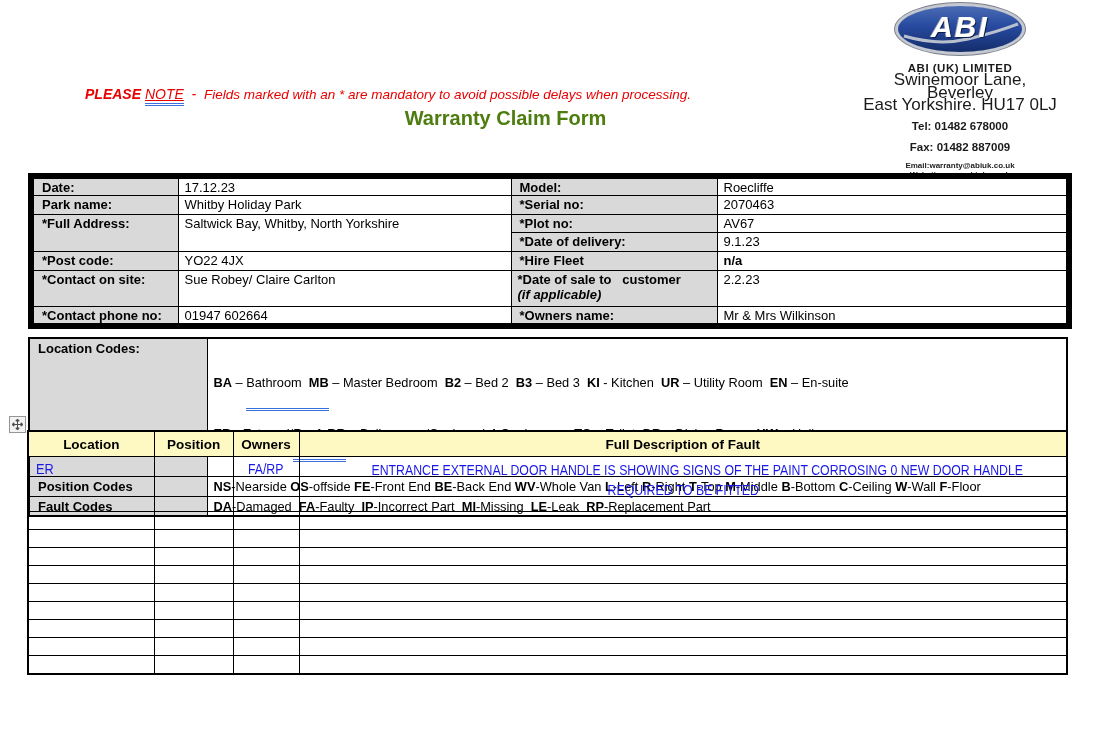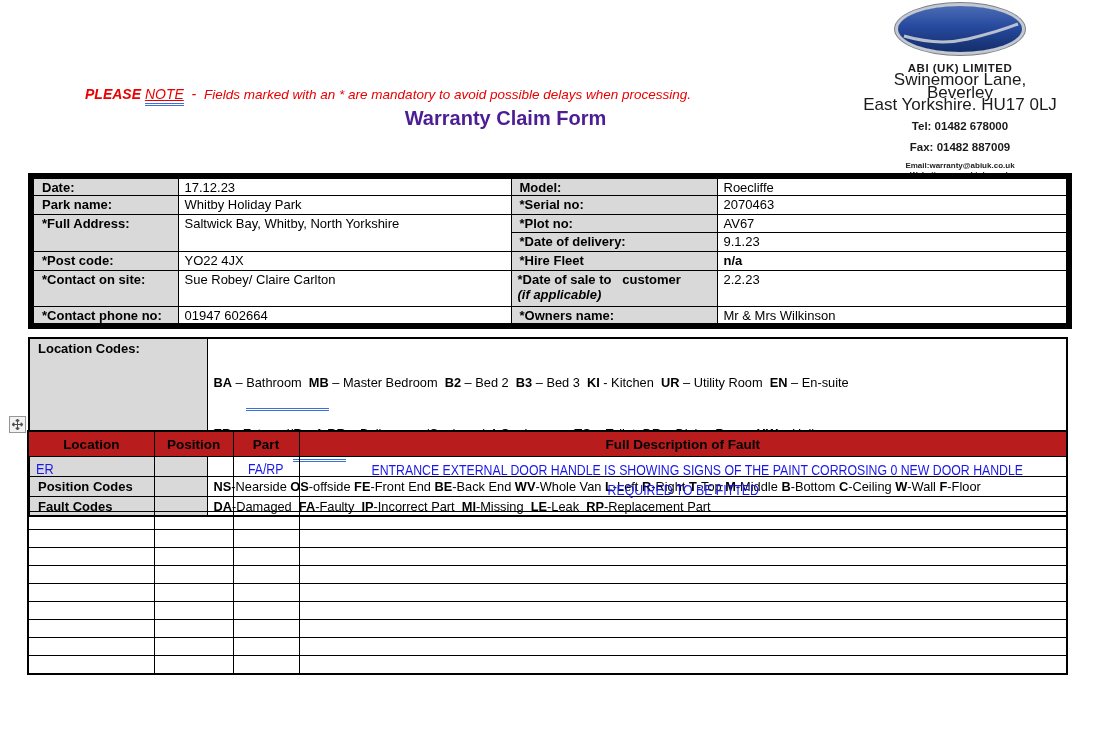--- a/index.html
+++ b/index.html
@@ -22,21 +22,21 @@
   .co-tel{font-weight:bold;font-size:11.5px;color:#1a1a1a;line-height:13px;margin-top:8px;}
   .co-mail{font-weight:bold;font-size:8px;color:#222;line-height:9.5px;margin-top:7px;}
 
   .note{position:absolute;left:85px;top:86px;font-style:italic;font-size:14px;color:#e90000;
         white-space:pre;}
   .note .lead{font-weight:bold;}
   .note .noteword{font-weight:normal;text-decoration:underline;
         border-bottom:3px double #3b6fd9;padding-bottom:1px;}
   .note .body{font-size:13.5px;}
   .title{position:absolute;left:28px;top:107px;width:955px;text-align:center;
-        font-weight:bold;font-size:20px;color:#4c1d95;}
+        font-weight:bold;font-size:20px;color:#4d7c0f;}
 
   
   table{border-collapse:collapse;table-layout:fixed;}
   td,th{border:1px solid #000;vertical-align:top;overflow:hidden;}
   .gray{background:#d9d9d9;}
   .pre{white-space:pre-wrap;}
 
   
   .info{position:absolute;left:28px;top:173px;width:1038px;border:6px solid #000000;}
   .info td{font-size:13px;line-height:15px;padding:1px 4px 0 6px;}
@@ -50,21 +50,21 @@
   .codes td.lbl{font-weight:bold;font-size:13px;padding-left:8px;}
   .codes .b{font-weight:bold;}
   .codes .u{border-bottom:3px double #3b6fd9;padding-bottom:18px;text-align:right;}
 
   
   .handle{position:absolute;left:9px;top:416px;width:15px;height:15px;background:#f2f2f2;
         border:1px solid #969696;display:flex;align-items:center;justify-content:center;}
 
   
   .fault{position:absolute;left:27px;top:430px;width:1039px;border:2px solid #000;}
-  .fault th{background:#b91c1c;font-weight:bold;font-size:13.5px;height:24px;
+  .fault th{background:#fef9c3;font-weight:bold;font-size:13.5px;height:24px;
         vertical-align:middle;text-align:center;padding:0;}
   .fault td{font-size:15px;padding:0;}
   .blue{color:#1a18e8;}
   .cond{display:inline-block;transform:scaleX(.82);transform-origin:center top;white-space:nowrap;}
   .cond-l{display:inline-block;transform:scaleX(.85);transform-origin:left top;white-space:nowrap;}
   .fault .row-data td{height:51px;}
   .fault .c-loc{padding:3px 0 0 7px;}
   .fault .c-fl{text-align:center;padding-top:3px;}
   .fault .c-desc{text-align:center;padding-top:3px;line-height:20px;}
   .fault .row-empty td{height:17px;}
@@ -73,20 +73,21 @@
 <body>
 
 <div class="page">
 
   <div class="hdr">
     <div class="brand">
       <div class="logo">
         <svg class="swoosh" width="124" height="46" viewBox="0 0 124 46">
           <path d="M6 30 Q 40 40 70 33 T 120 18" fill="none" stroke="#c9ced6" stroke-width="3" opacity="0.9"></path>
         </svg>
+        <div class="abi">ABI</div>
       </div>
       <div class="co-name">ABI (UK) LIMITED</div>
       <div class="co-addr">Swinemoor Lane, Beverley</div>
       <div class="co-addr">East Yorkshire. HU17 0LJ</div>
       <div class="co-tel">Tel: 01482 678000</div>
       <div class="co-tel" style="margin-top:8px;">Fax: 01482 887009</div>
       <div class="co-mail">Email:warranty@abiuk.co.uk</div>
       <div class="co-mail" style="margin-top:0;">Website: www.abiuk.co.uk</div>
     </div>
 
@@ -190,21 +191,21 @@
     <colgroup>
         <col style="width:126px">
         <col style="width:79px">
         <col style="width:66px">
         <col style="width:768px">
       </colgroup>
     <tbody>
         <tr>
       <th>Location</th>
       <th>Position</th>
-      <th>Part</th>
+      <th>Owners</th>
       <th>Full Description of Fault</th>
     </tr>
     <tr class="row-data">
       <td class="c-loc blue"><span class="cond-l">ER</span></td>
       <td class="c-fl blue"></td>
       <td class="c-fl blue"><span class="cond">FA/RP</span></td>
       <td class="c-desc blue">
         <div><span class="cond">ENTRANCE EXTERNAL DOOR HANDLE IS SHOWING SIGNS OF THE PAINT CORROSING 0 NEW DOOR HANDLE</span></div>
         <div><span class="cond">REQUIRED TO BE FITTED</span></div>
       </td>

